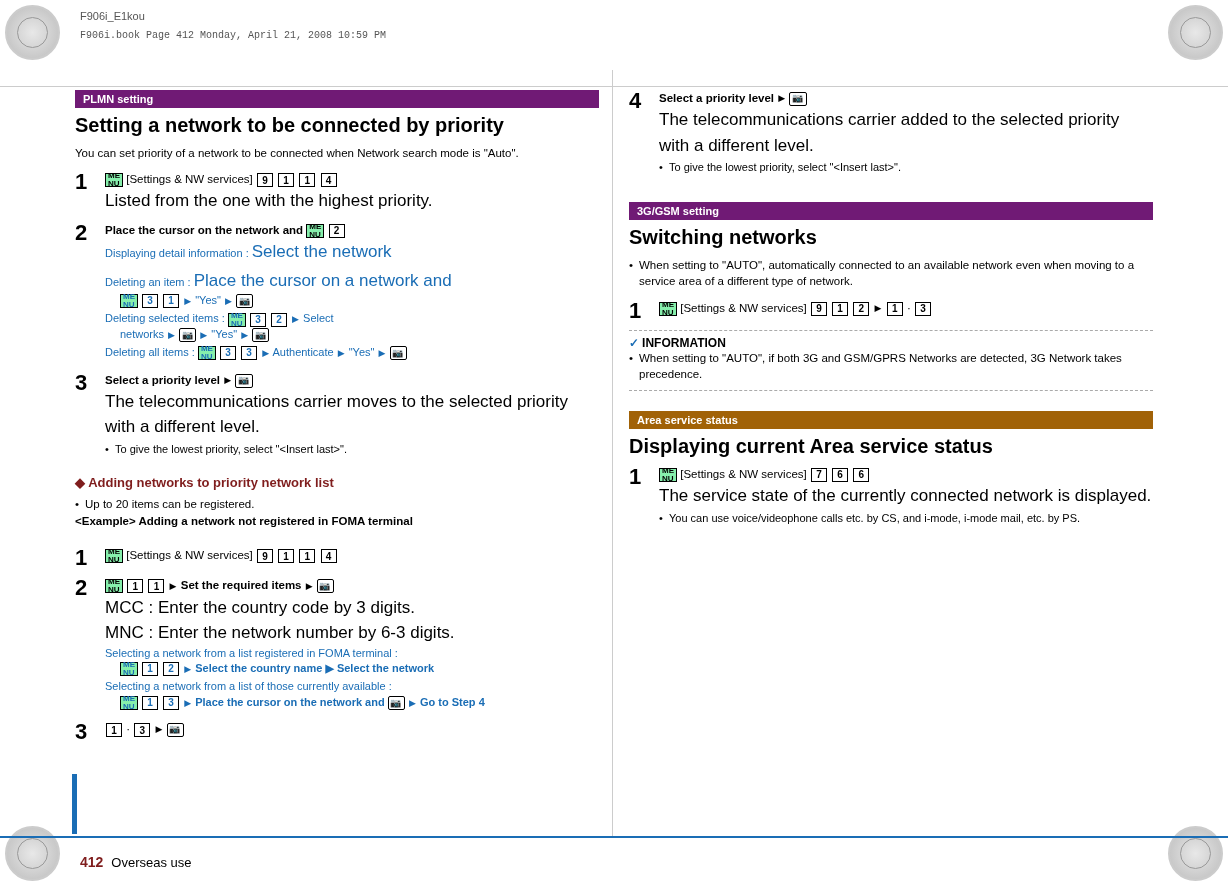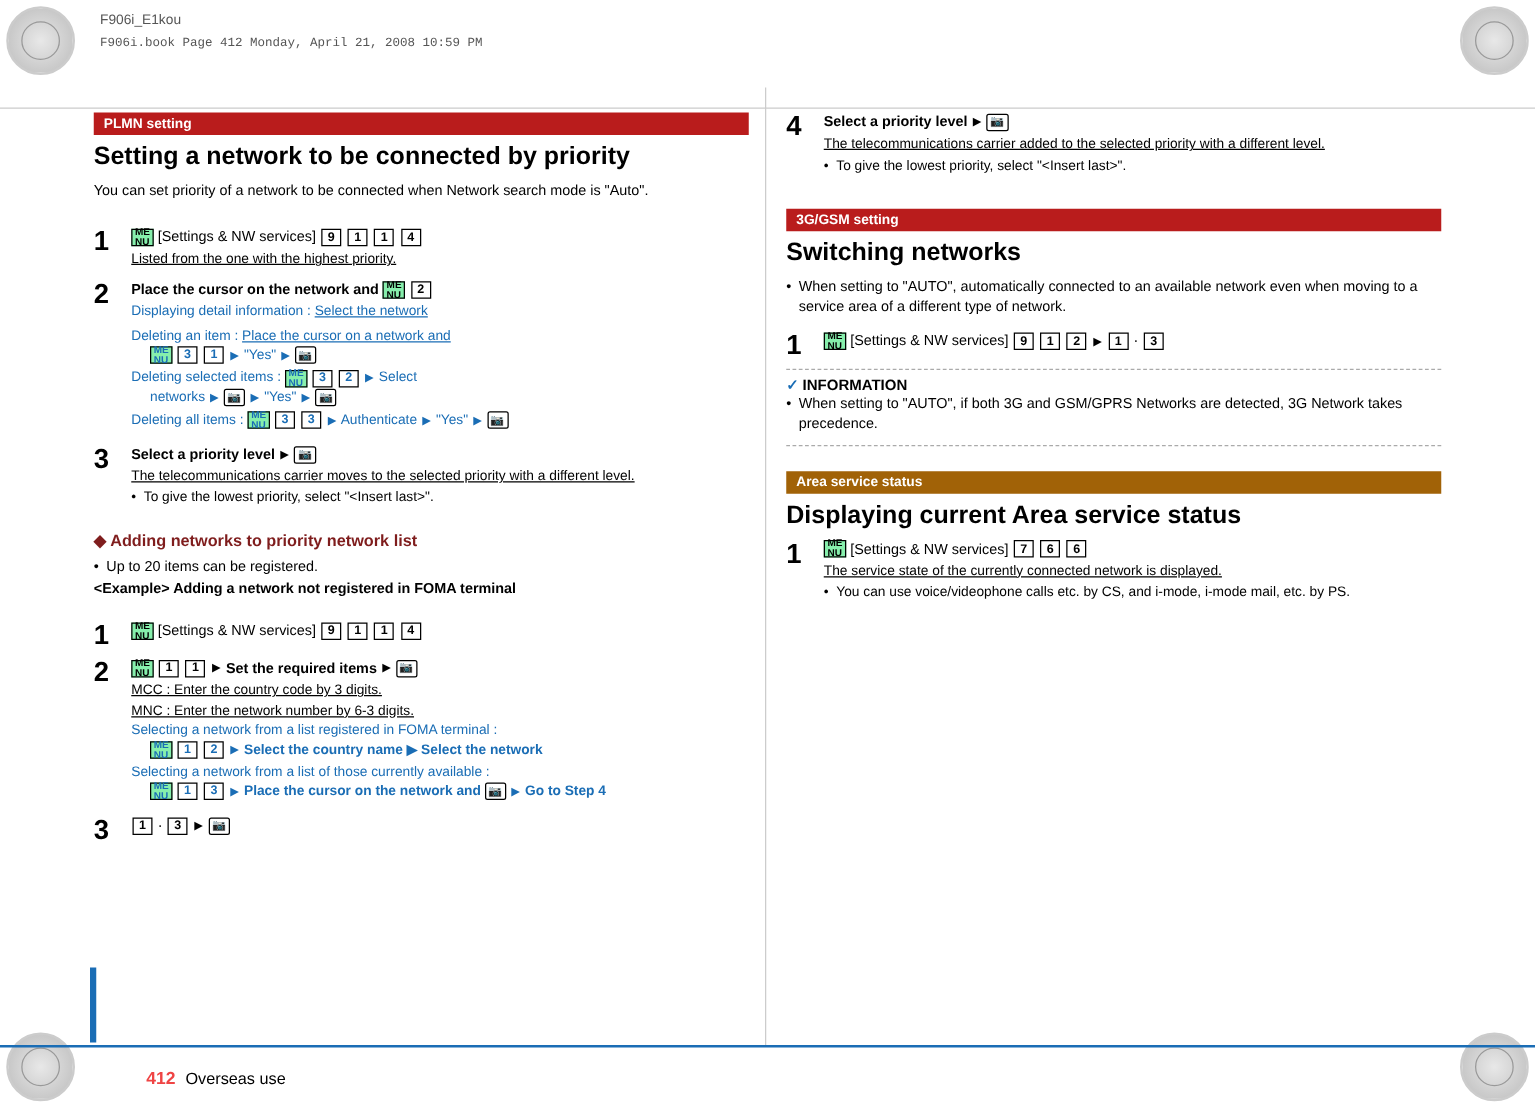--- a/index.html
+++ b/index.html
@@ -80,42 +80,42 @@
     }
 
     
     .right-col {
       flex: 1;
       padding-top: 20px;
     }
 
     
     .section-header {
-      background: #b91c1c;
+      background: #701a75;
       color: #fff;
       font-size: 11px;
       font-weight: bold;
       padding: 3px 8px;
       margin-bottom: 5px;
     }
 
     
     .section-title {
       font-size: 20px;
       font-weight: bold;
       color: #000;
       margin-bottom: 8px;
       line-height: 1.2;
     }
 
     
     .intro-text {
       font-size: 11.5px;
       color: #000;
-      margin-bottom: 21px;
+      margin-bottom: 10px;
       line-height: 1.4;
     }
 
     
     .step {
       display: flex;
       margin-bottom: 8px;
       align-items: flex-start;
     }
     .step-number {
@@ -264,23 +264,22 @@
       right: 0;
       height: 50px;
       border-top: 2px solid #1a6db5;
       display: flex;
       align-items: center;
       padding-left: 80px;
     }
     .page-number {
       font-size: 14px;
       font-weight: bold;
-      color: #ef4444;
+      color: #7f1d1d;
       margin-right: 8px;
-      margin-left: 37px;
     }
     .page-label {
       font-size: 13px;
       color: #000;
     }
 
     
     .left-accent {
       position: absolute;
       left: 72px;
@@ -294,23 +293,22 @@
     .vertical-divider {
       position: absolute;
       left: 612px;
       top: 70px;
       bottom: 50px;
       width: 1px;
       background: #ccc;
     }
 
     .step-body {
-      font-size: 11px;
+      font-size: 17px;
       line-height: 1.5;
-      text-decoration: underline;
     }
     .bold { font-weight: bold; }
 
     
     .tri { 
       display: inline-block;
       font-size: 9px;
       vertical-align: middle;
       margin: 0 1px;
     }

